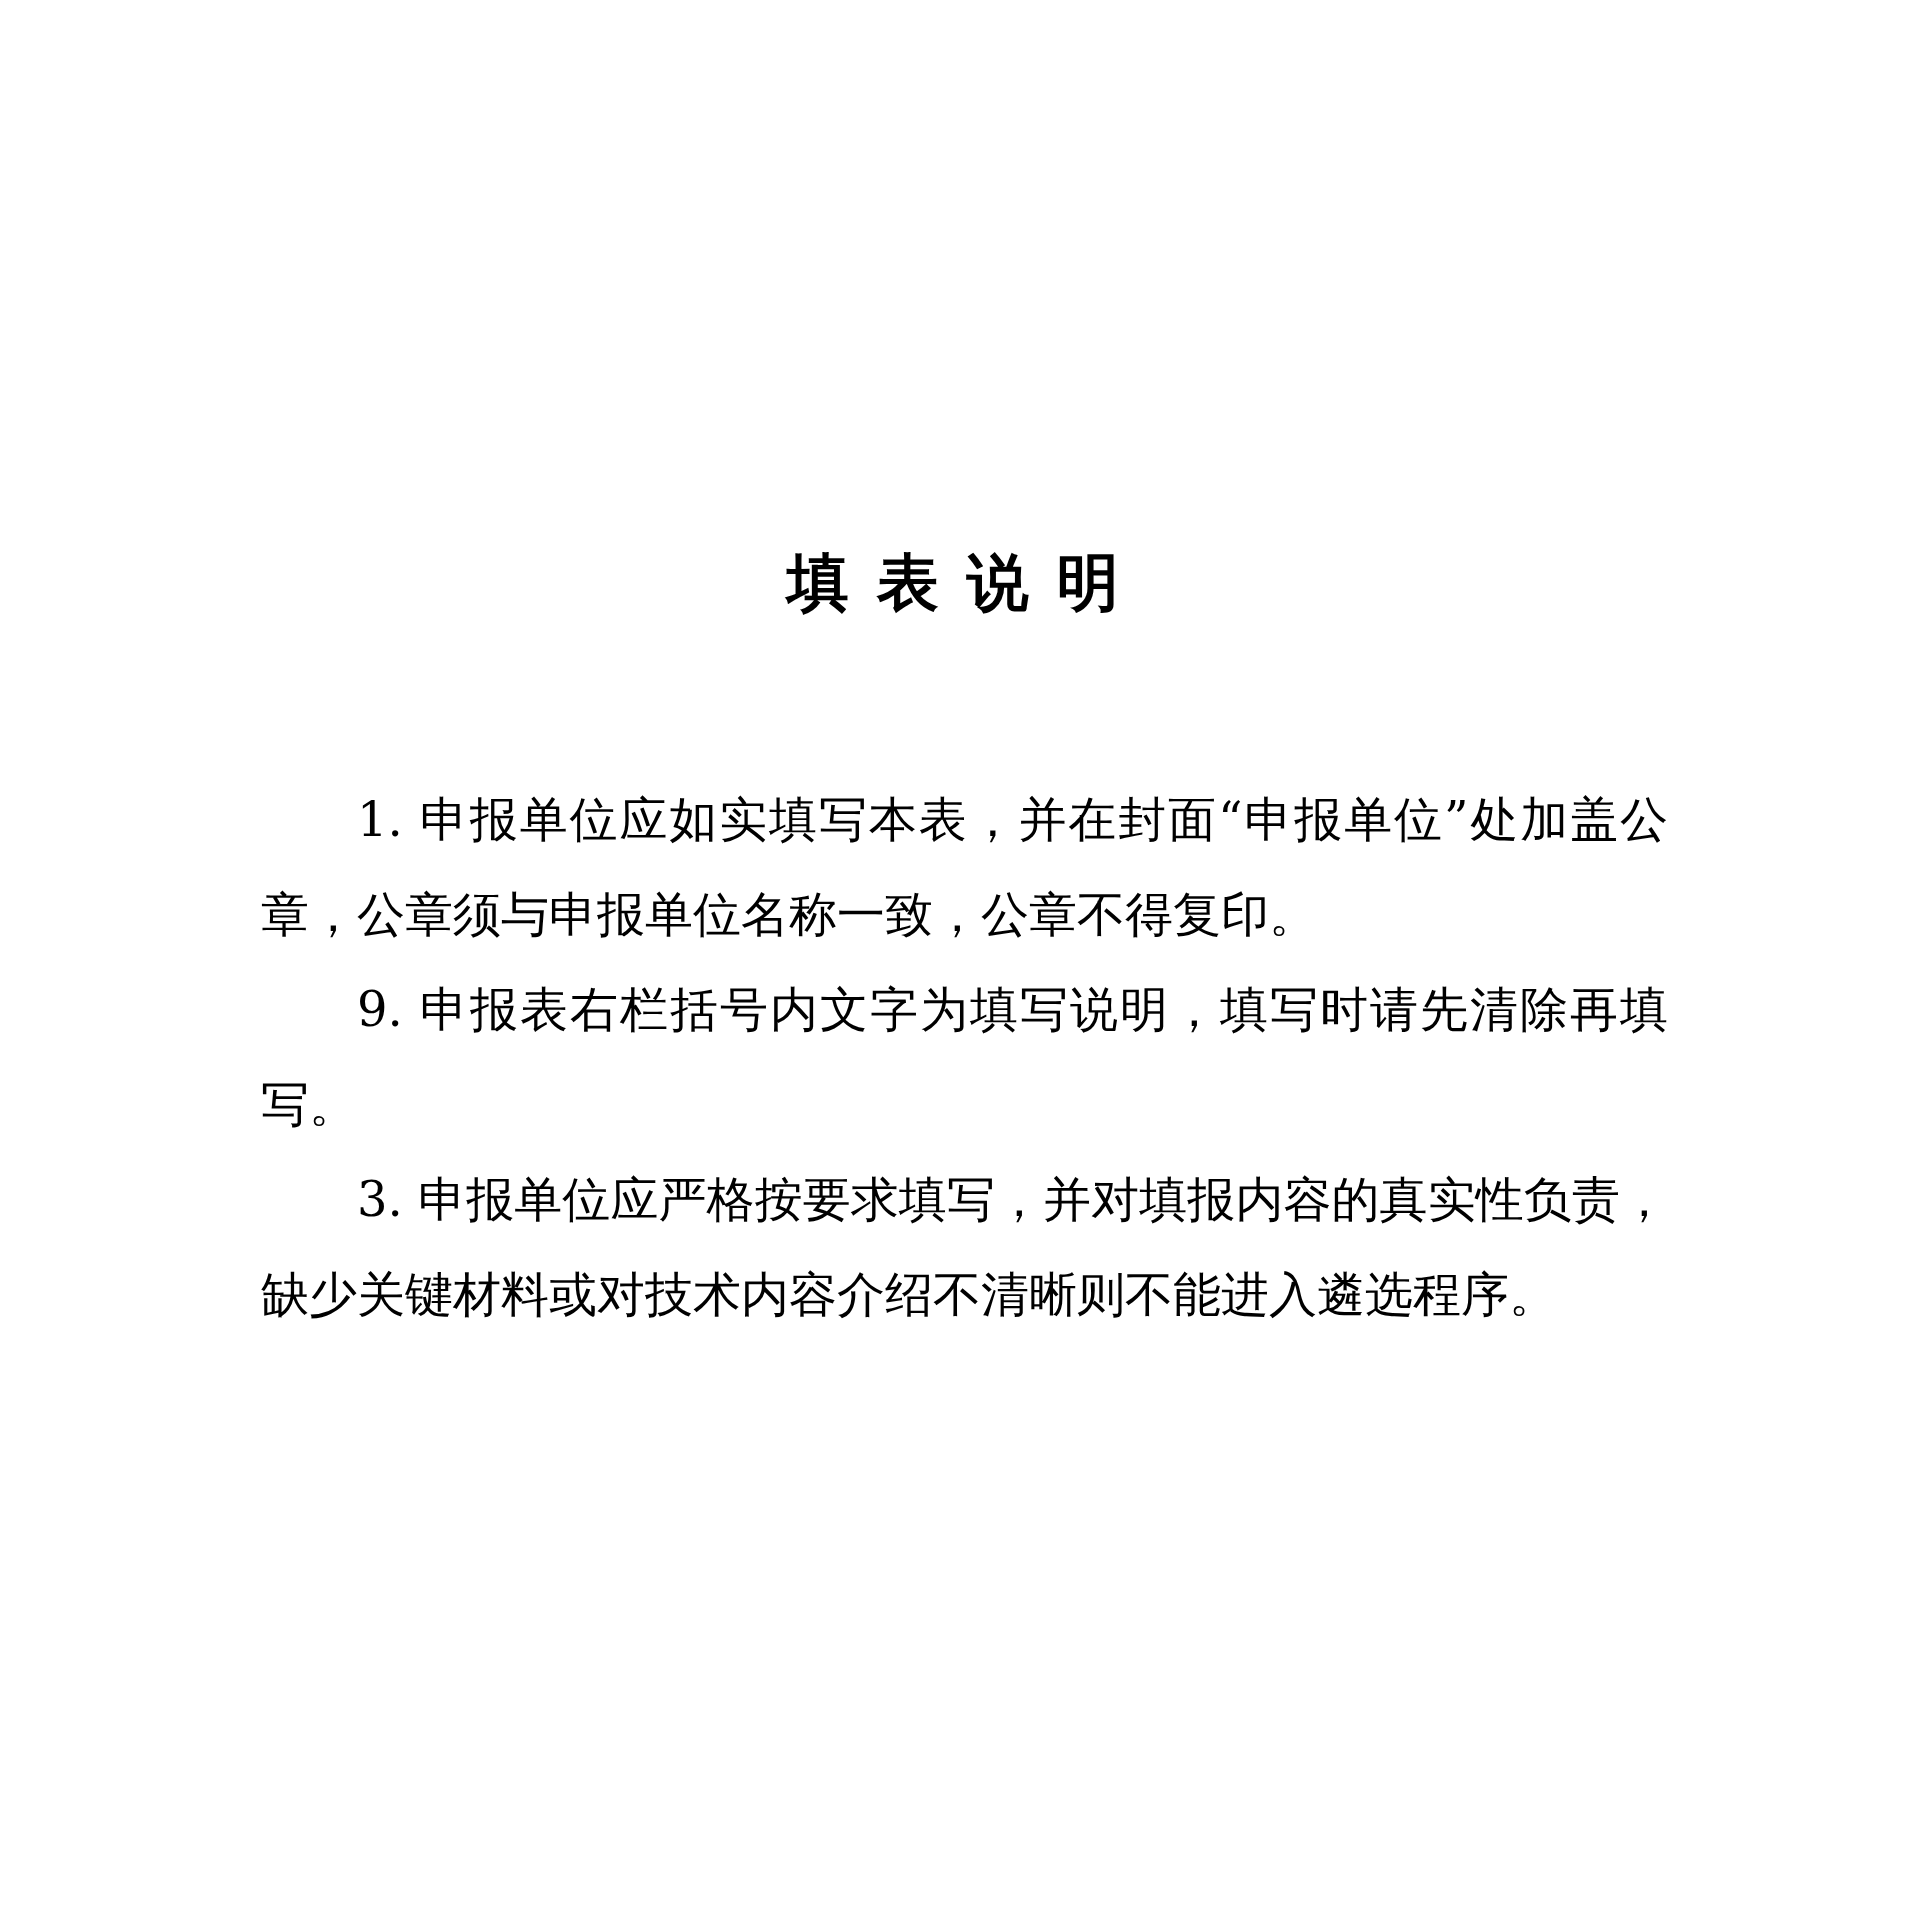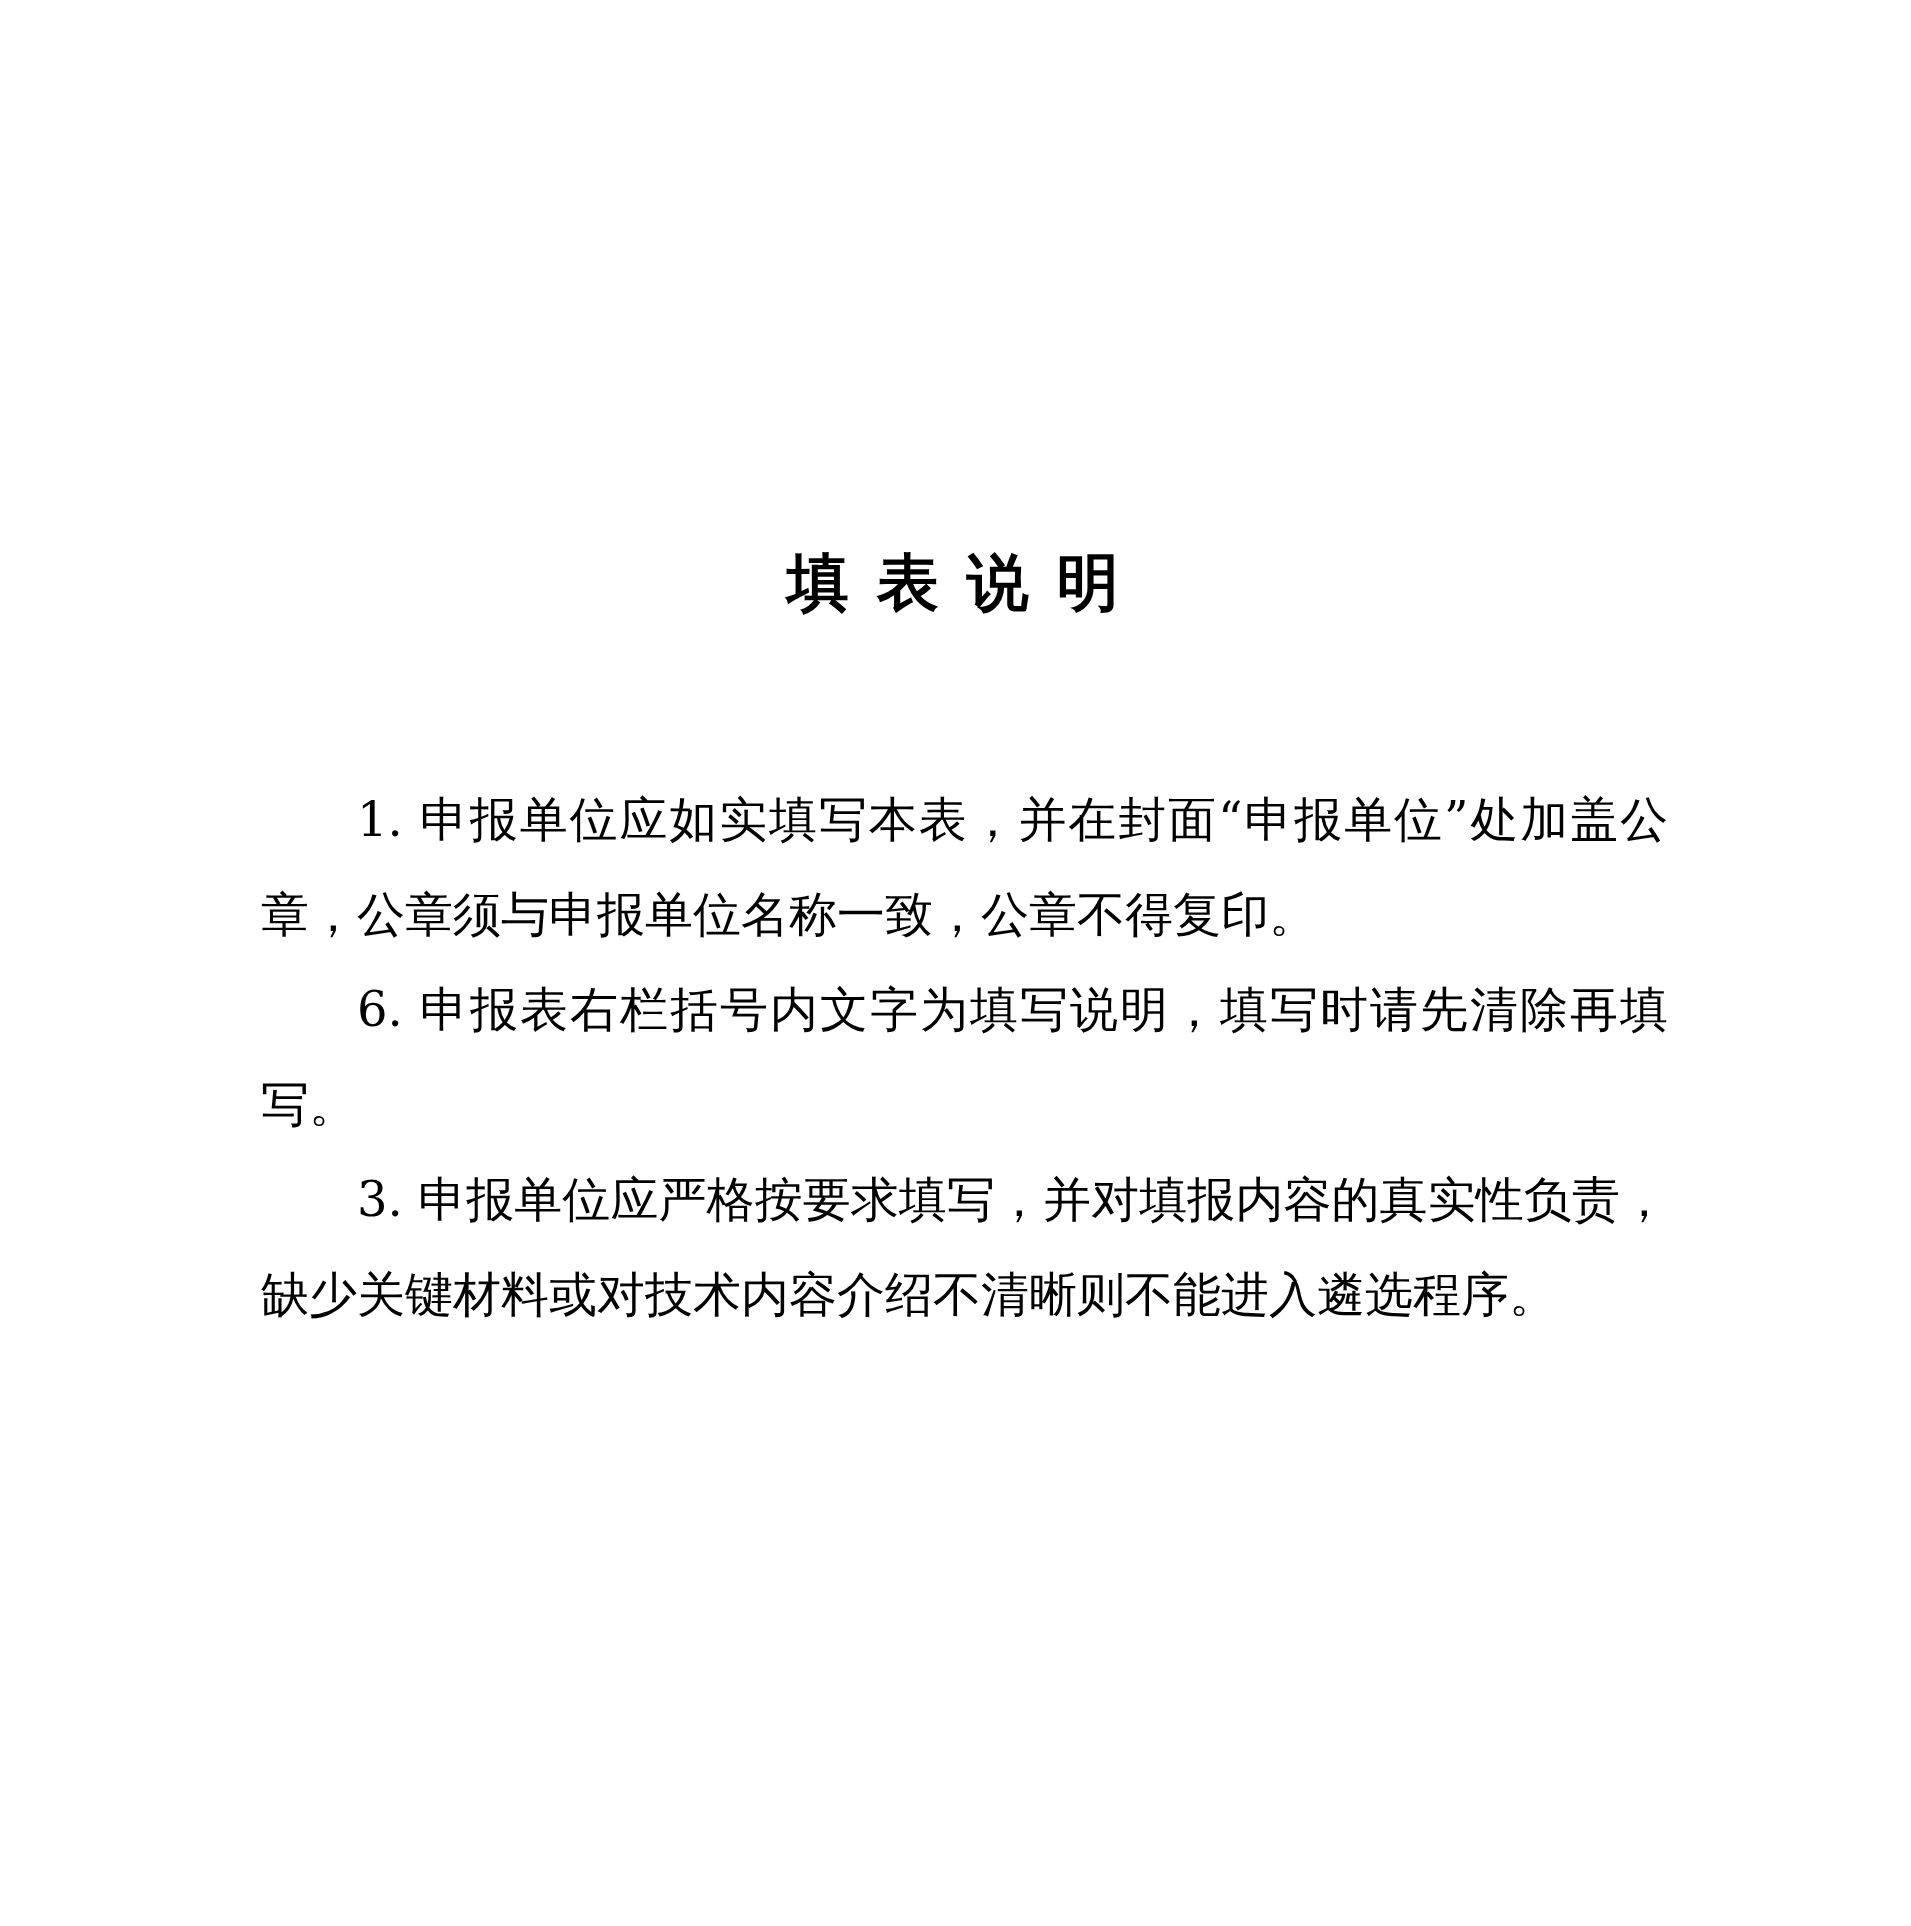--- a/index.html
+++ b/index.html
@@ -46,18 +46,18 @@
 </style>
 </head>
 <body>
 
 <div class="page">
 
   <h1 class="doc-title">填 表 说 明</h1>
 
   <div class="doc-body">
     <p>1. 申报单位应如实填写本表，并在封面“申报单位”处加盖公章，公章须与申报单位名称一致，公章不得复印。</p>
-    <p>6. 申报表右栏括号内文字为填写说明，填写时请先清除再填写。</p>
+    <p>9. 申报表右栏括号内文字为填写说明，填写时请先清除再填写。</p>
     <p>3. 申报单位应严格按要求填写，并对填报内容的真实性负责，缺少关键材料或对技术内容介绍不清晰则不能进入遴选程序。</p>
   </div>
 
 </div>
 
 
 </body></html>

